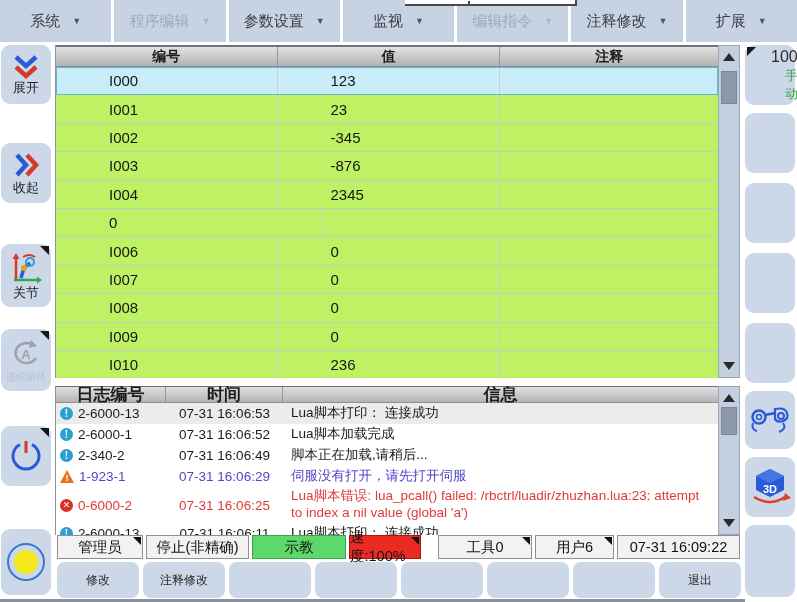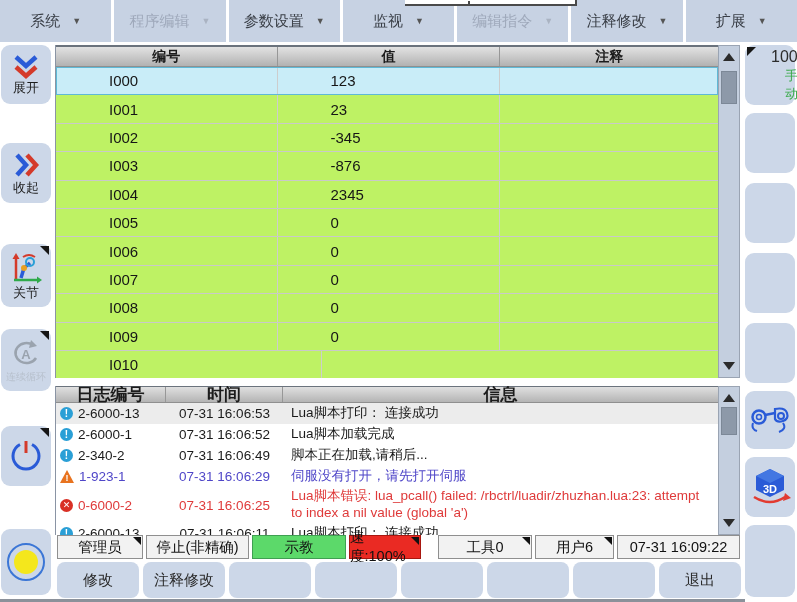--- a/index.html
+++ b/index.html
@@ -106,21 +106,21 @@
   #st-mode { left:252px; width:94px; background:#5cd96a; border-color:#3f9f52; }
   #st-spd  { left:349px; width:72px; background:#ea2a23; border-color:#a81710; }
   #st-tool { left:438px; width:94px; }
   #st-user { left:535px; width:79px; }
   #st-time { left:617px; width:123px; }
   .sbox.tr-corner::after { top:1px; right:1px; border-top:8px solid #111; border-left:8px solid transparent; }
 
   
   .bbar { position:absolute; left:57px; top:562px; width:688px; height:36px; display:flex; gap:4px; }
   .bbtn { width:82px; height:36px; background:#ccd7e8; border-radius:8px; display:flex;
-    align-items:center; justify-content:center; font-size:15px; color:#2a2a2a; }
+    align-items:center; justify-content:center; font-size:12px; color:#2a2a2a; }
   .bottom-strip { position:absolute; left:0; bottom:0; width:745px; height:3px; background:#8b919a; }
 </style>
 </head>
 <body>
 
 <div class="menubar">
     <div class="menu-item">
       <span>系统</span>
       <span class="caret">▼</span>
     </div>
@@ -229,21 +229,20 @@
         <div class="vc c1">I003</div>
         <div class="vc c2">-876</div>
         <div class="vc c3"></div>
       </div>
       <div class="vrow">
         <div class="vc c1">I004</div>
         <div class="vc c2">2345</div>
         <div class="vc c3"></div>
       </div>
       <div class="vrow">
-        <div class="vc c1">I005</div>
         <div class="vc c2">0</div>
         <div class="vc c3"></div>
       </div>
       <div class="vrow">
         <div class="vc c1">I006</div>
         <div class="vc c2">0</div>
         <div class="vc c3"></div>
       </div>
       <div class="vrow">
         <div class="vc c1">I007</div>
@@ -255,20 +254,21 @@
         <div class="vc c2">0</div>
         <div class="vc c3"></div>
       </div>
       <div class="vrow">
         <div class="vc c1">I009</div>
         <div class="vc c2">0</div>
         <div class="vc c3"></div>
       </div>
       <div class="vrow">
         <div class="vc c1">I010</div>
+        <div class="vc c2">236</div>
         <div class="vc c3"></div>
       </div>
     </div>
 </div>
 <div class="scroll vscroll">
   <div class="arr up"></div>
   <div class="thumb"></div>
   <div class="arr down"></div>
 </div>
 

